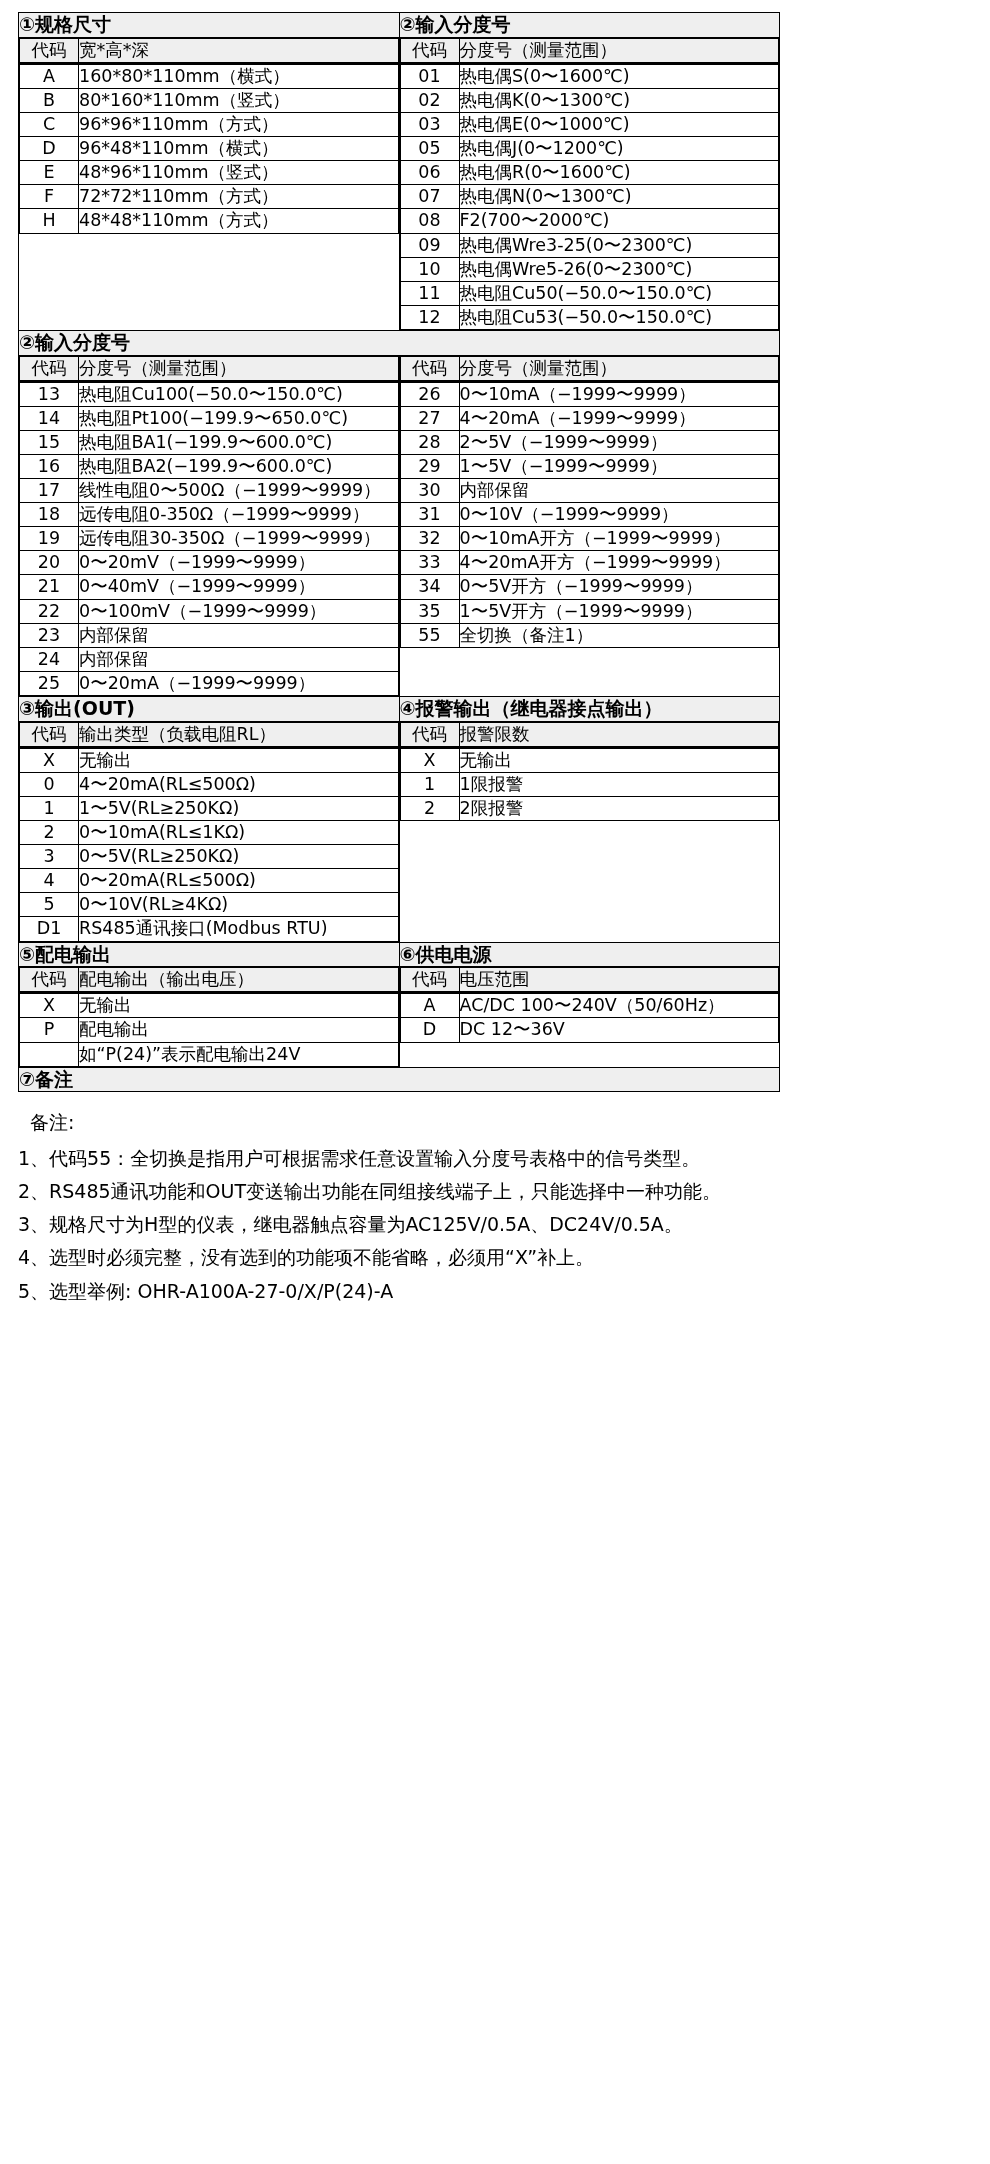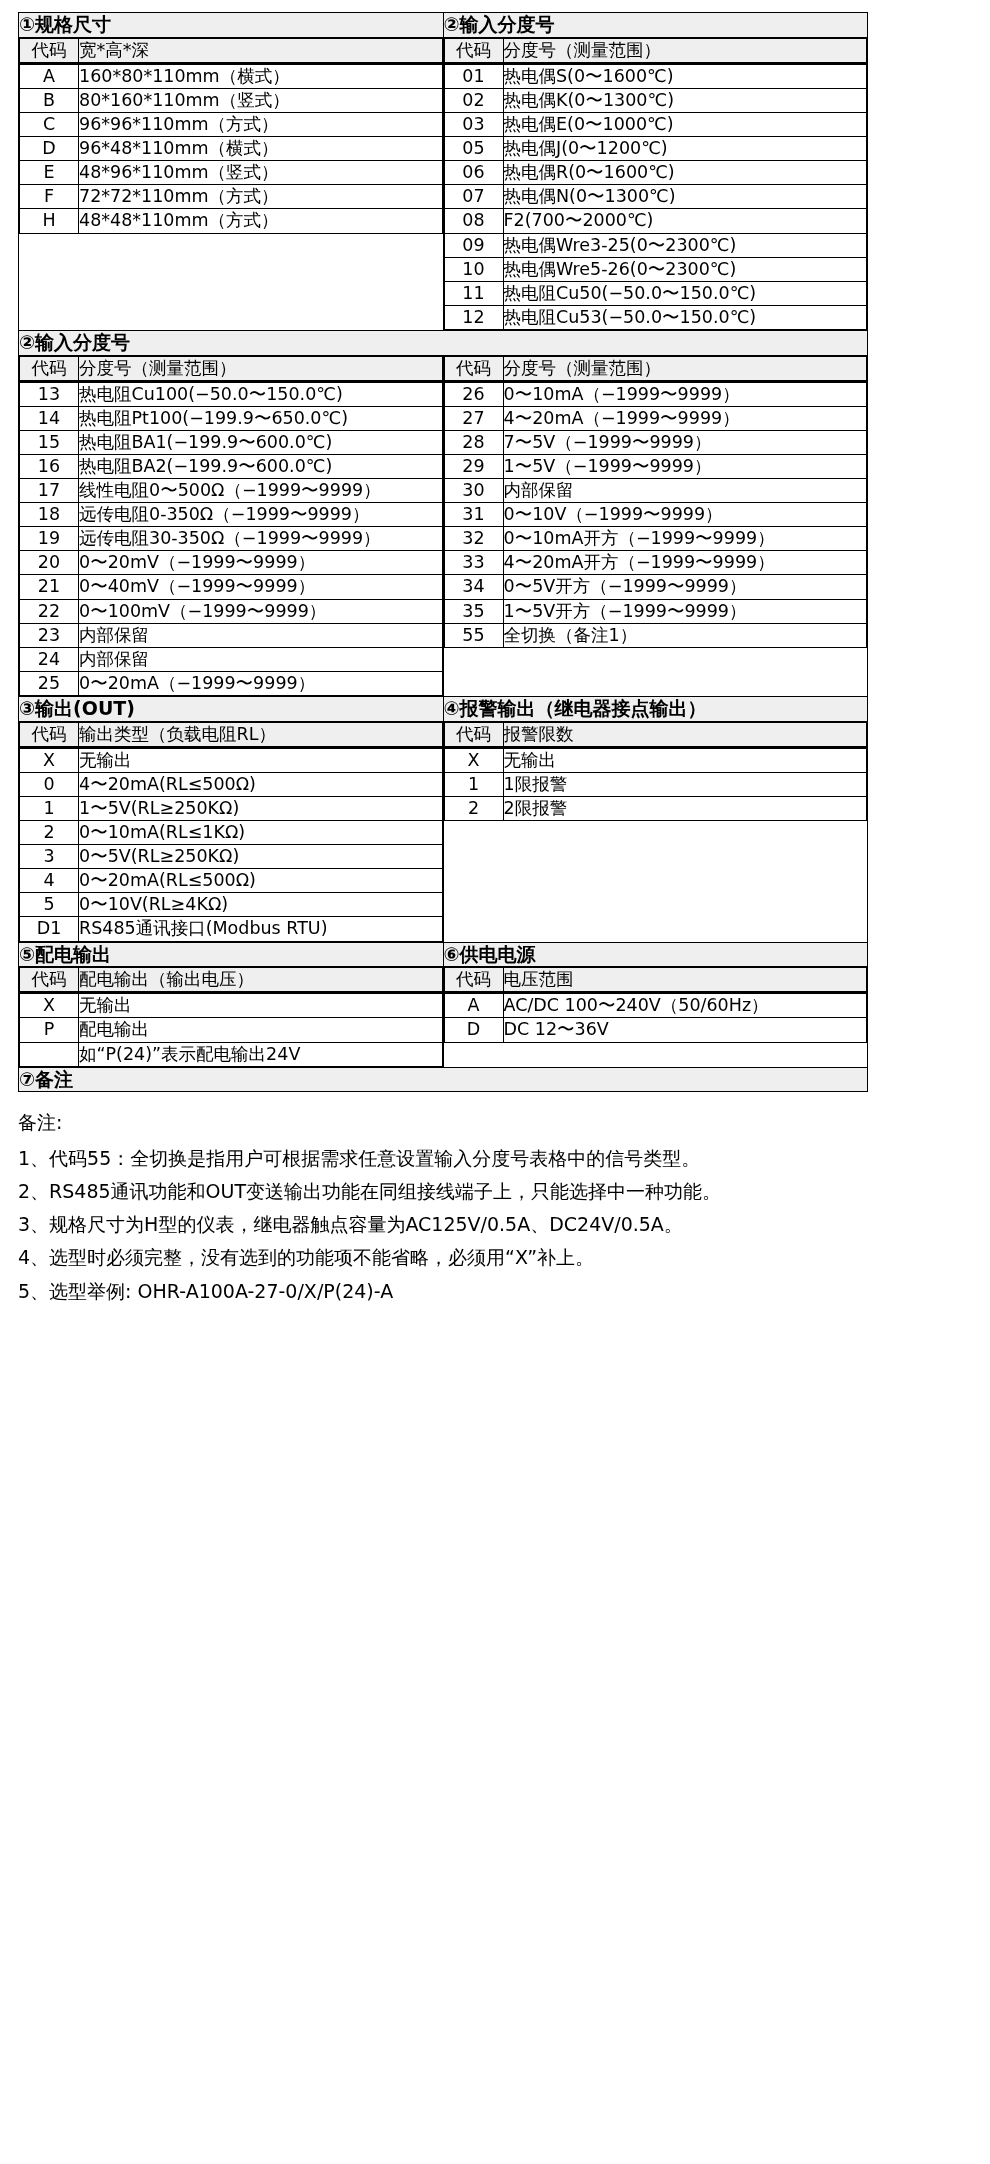--- a/index.html
+++ b/index.html
@@ -12,21 +12,21 @@
     font-family: "Liberation Serif", "DejaVu Serif", serif;
     color: #000000;
     -webkit-font-smoothing: antialiased;
   }
   .page {
     width: 990px;
     box-sizing: border-box;
     padding: 12px 18px 20px 18px;
   }
   table.spec {
-    width: 850px;
+    width: 762px;
     border-collapse: collapse;
     table-layout: fixed;
     border: 1px solid #000;
   }
   table.spec td, table.spec th {
     border: 1px solid #000;
     padding: 0;
     vertical-align: top;
   }
   .sec-head {
@@ -73,21 +73,21 @@
     font-size: 18px;
     padding: 7px 10px;
     font-family: "DejaVu Sans", "Liberation Sans", sans-serif;
   }
   .footer {
     margin-top: 14px;
     font-size: 19px;
     line-height: 1.75;
     font-family: "DejaVu Sans", "Liberation Sans", sans-serif;
   }
-  .footer .ftitle { margin-bottom: 2px; }
+  .footer .ftitle { margin-bottom: 2px; margin-left: 12px; }
   .footer .fitem { white-space: nowrap; }
 </style>
 </head>
 <body>
 
 <div class="page">
 
   <table class="spec">
     <tbody>
         <tr>
@@ -293,21 +293,21 @@
                 <tr>
                   <td class="code">26</td>
                   <td>0〜10mA（−1999〜9999）</td>
                 </tr>
           <tr>
                   <td class="code">27</td>
                   <td>4〜20mA（−1999〜9999）</td>
                 </tr>
           <tr>
                   <td class="code">28</td>
-                  <td>7〜5V（−1999〜9999）</td>
+                  <td>2〜5V（−1999〜9999）</td>
                 </tr>
           <tr>
                   <td class="code">29</td>
                   <td>1〜5V（−1999〜9999）</td>
                 </tr>
           <tr>
                   <td class="code">30</td>
                   <td>内部保留</td>
                 </tr>
           <tr>

